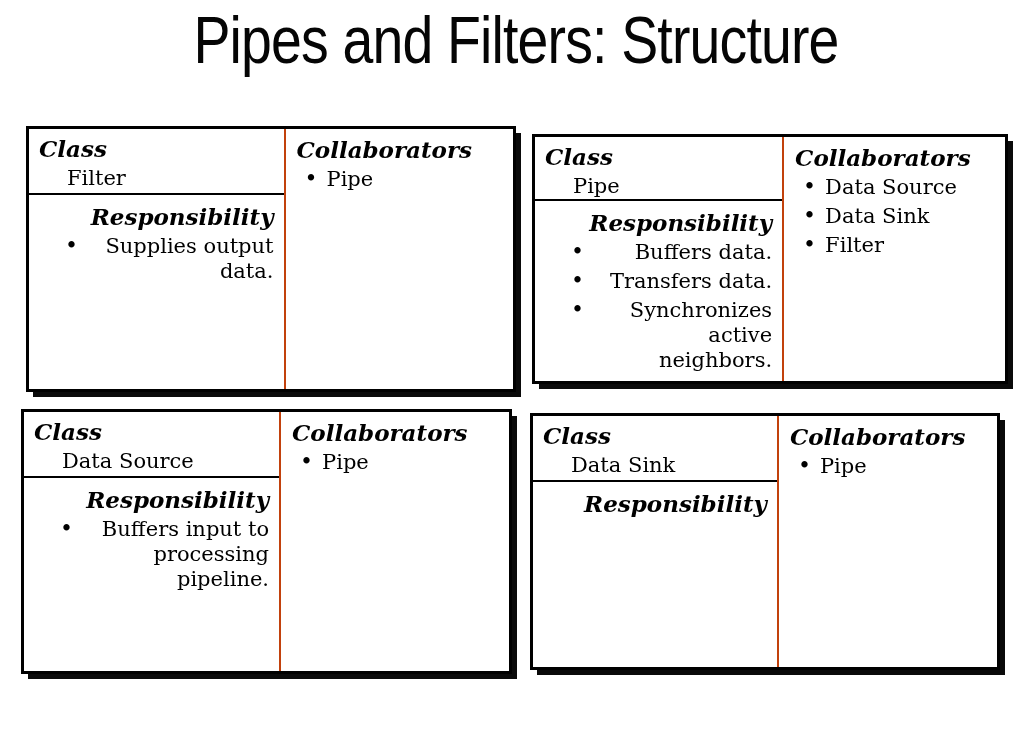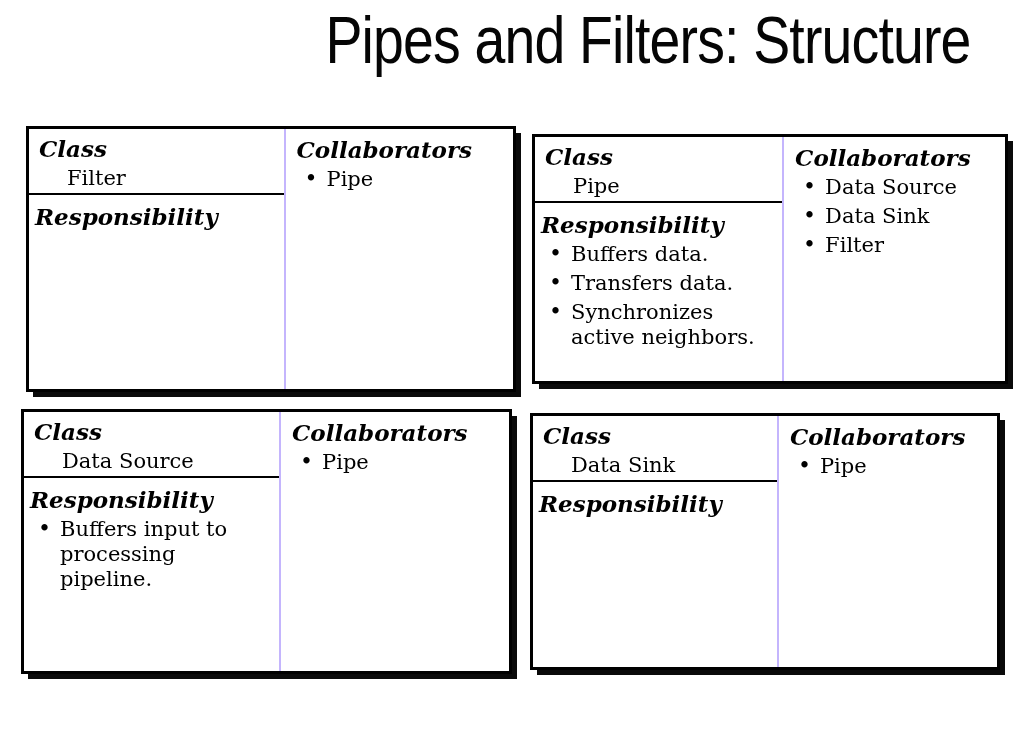--- a/index.html
+++ b/index.html
@@ -9,21 +9,21 @@
     position: relative;
     overflow: hidden;
     font-family: "DejaVu Serif", serif;
     color: #000;
   }
 
   
   .title-wrap {
     position: absolute;
     left: 0; top: 0; width: 1032px;
-    text-align: right;
+    text-align: center;
   }
   .title-text {
     display: inline-block;
     font-family: "Liberation Sans", sans-serif;
     font-size: 66px;
     line-height: 80px;
     font-weight: 400;
     letter-spacing: -1px;
     color: #050505;
     transform: scaleX(0.84);
@@ -40,37 +40,38 @@
     display: flex;
     flex-direction: row;
   }
   #card-filter      { left: 26px;  top: 126px; width: 490px; height: 266px; }
   #card-pipe        { left: 532px; top: 134px; width: 476px; height: 250px; }
   #card-data-source { left: 21px;  top: 409px; width: 491px; height: 265px; }
   #card-data-sink   { left: 530px; top: 413px; width: 470px; height: 257px; }
 
   .col-left {
     width: 53%;
-    border-right: 2px solid #c4b5fd;
+    border-right: 2px solid #c2410c;
     display: flex;
     flex-direction: column;
   }
   .col-right {
     flex: 1;
     padding: 7px 10px 6px 11px;
     border-radius: 18px;
   }
   .class-section {
     height: 66px;
     border-bottom: 2px solid #000;
     padding: 6px 10px 0 10px;
   }
   .resp-section {
     flex: 1;
-    padding: 8px 10px 6px 6px;
+    padding: 8px 10px 6px 28px;
+    text-align: right;
   }
 
   .card-heading {
     font-weight: bold;
     font-style: italic;
     font-size: 23px;
     line-height: 28px;
     color: #000;
   }
   .class-name {
@@ -109,20 +110,22 @@
 
 <div class="crc-card" id="card-filter">
   <div class="col-left">
     <div class="class-section">
       <div class="card-heading">Class</div>
       <div class="class-name">Filter</div>
     </div>
     <div class="resp-section">
       <div class="card-heading">Responsibility</div>
       <ul class="bullet-list">
+          <li>Supplies output
+data.</li>
         </ul>
     </div>
   </div>
   <div class="col-right">
     <div class="card-heading">Collaborators</div>
     <ul class="bullet-list">
         <li>Pipe</li>
       </ul>
   </div>
 </div>

